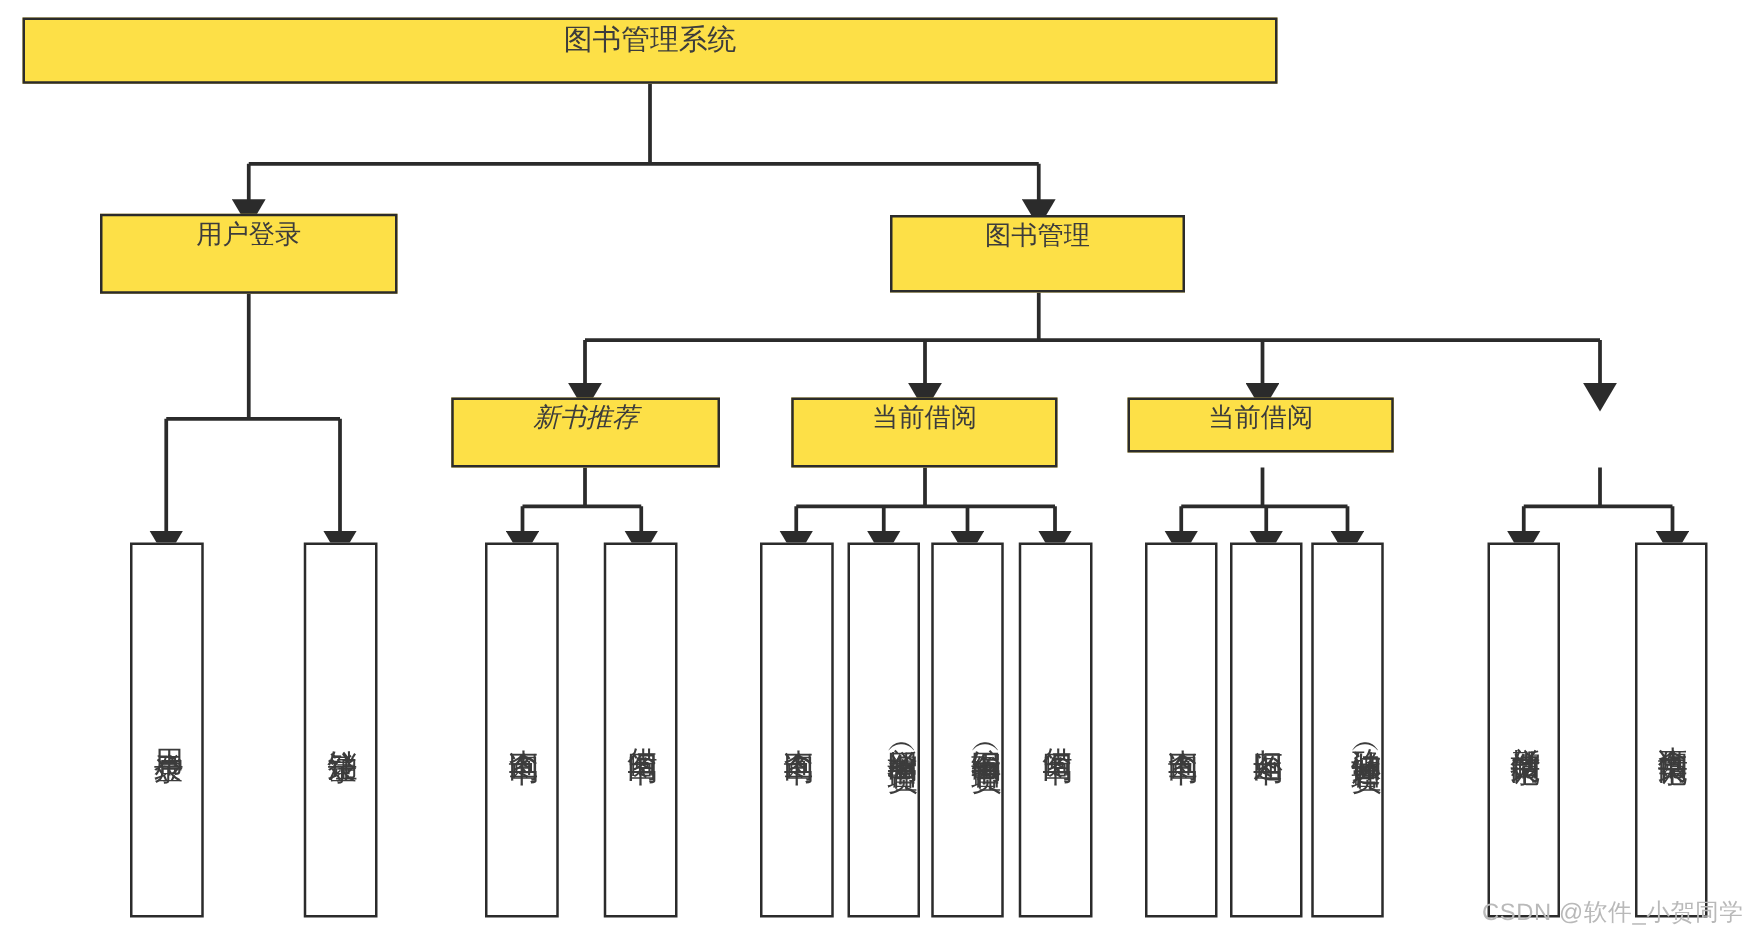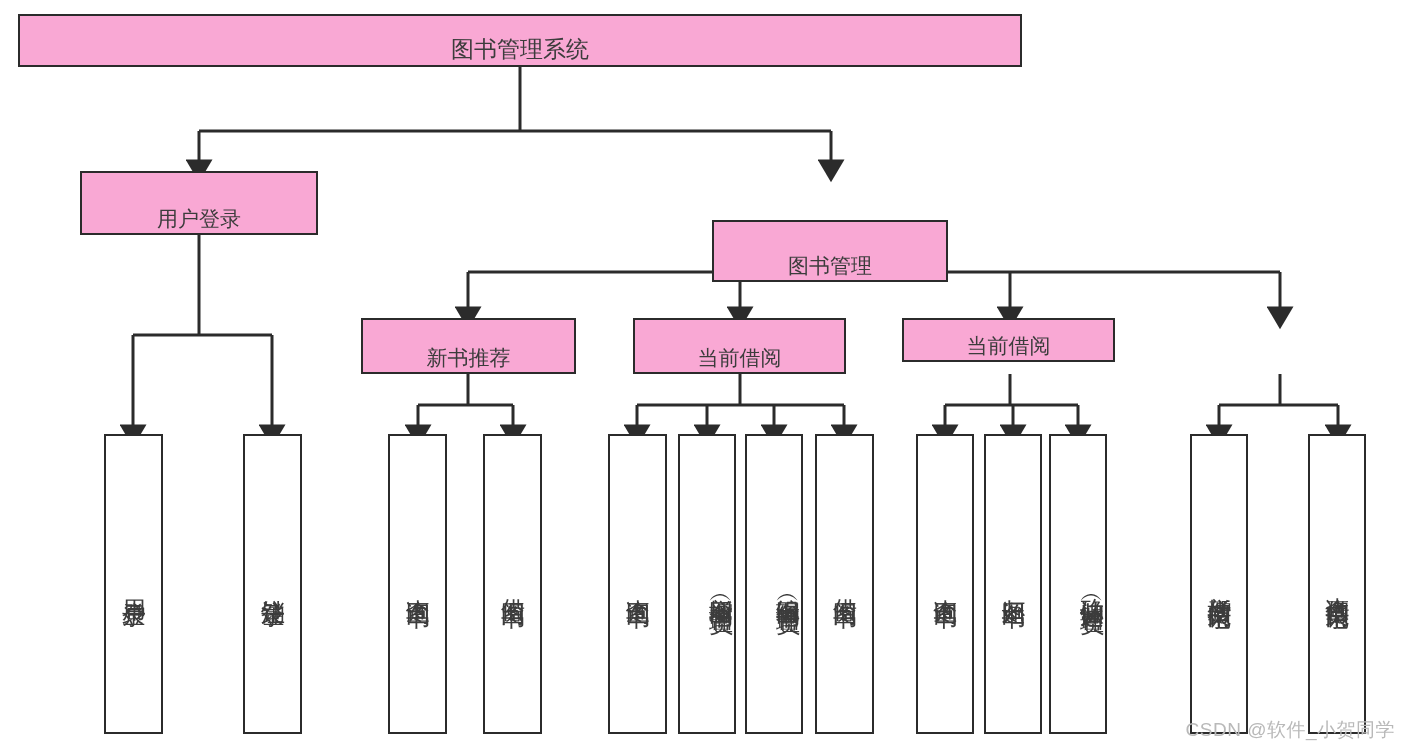--- a/index.html
+++ b/index.html
@@ -9,24 +9,24 @@
     font-family:"Liberation Sans","DejaVu Sans",sans-serif;
     overflow:hidden;
     position:relative;
   }
   #canvas{position:absolute;left:0;top:0;width:1405px;height:747px;}
   svg#wires{position:absolute;left:0;top:0;width:1405px;height:747px;pointer-events:none;}
 
   .node{
     position:absolute;
     box-sizing:border-box;
-    background:#f9a8d4;
+    background:#fde047;
     border:2.5px solid #2b2b2b;
     display:flex;
-    align-items:flex-end;
+    align-items:flex-start;
     justify-content:center;
     color:#3c3c3c;
   }
   .node.root{font-size:23px;}
   .node.lvl2{font-size:21px;}
   .node.lvl3{font-size:21px;}
 
   .leaf{
     position:absolute;
     box-sizing:border-box;
@@ -117,25 +117,25 @@
   </svg>
 
   <div class="node root" style="left:18px;top:14px;width:1004px;height:53px;">
     <span>图书管理系统</span>
   </div>
 
   <div class="node lvl2" style="left:80px;top:171px;width:238px;height:64px;">
     <span>用户登录</span>
   </div>
 
-  <div class="node lvl2" style="left:712px;top:172px;width:236px;height:62px;margin-top:48px;">
+  <div class="node lvl2" style="left:712px;top:172px;width:236px;height:62px;">
     <span>图书管理</span>
   </div>
 
-  <div class="node lvl3" style="left:361px;top:318px;width:215px;height:56px;">
+  <div class="node lvl3" style="left:361px;top:318px;width:215px;height:56px;font-style:italic;">
     <span>新书推荐</span>
   </div>
 
   <div class="node lvl3" style="left:633px;top:318px;width:213px;height:56px;">
     <span>当前借阅</span>
   </div>
 
   <div class="node lvl3" style="left:902px;top:318px;width:213px;height:44px;">
     <span>当前借阅</span>
   </div>

